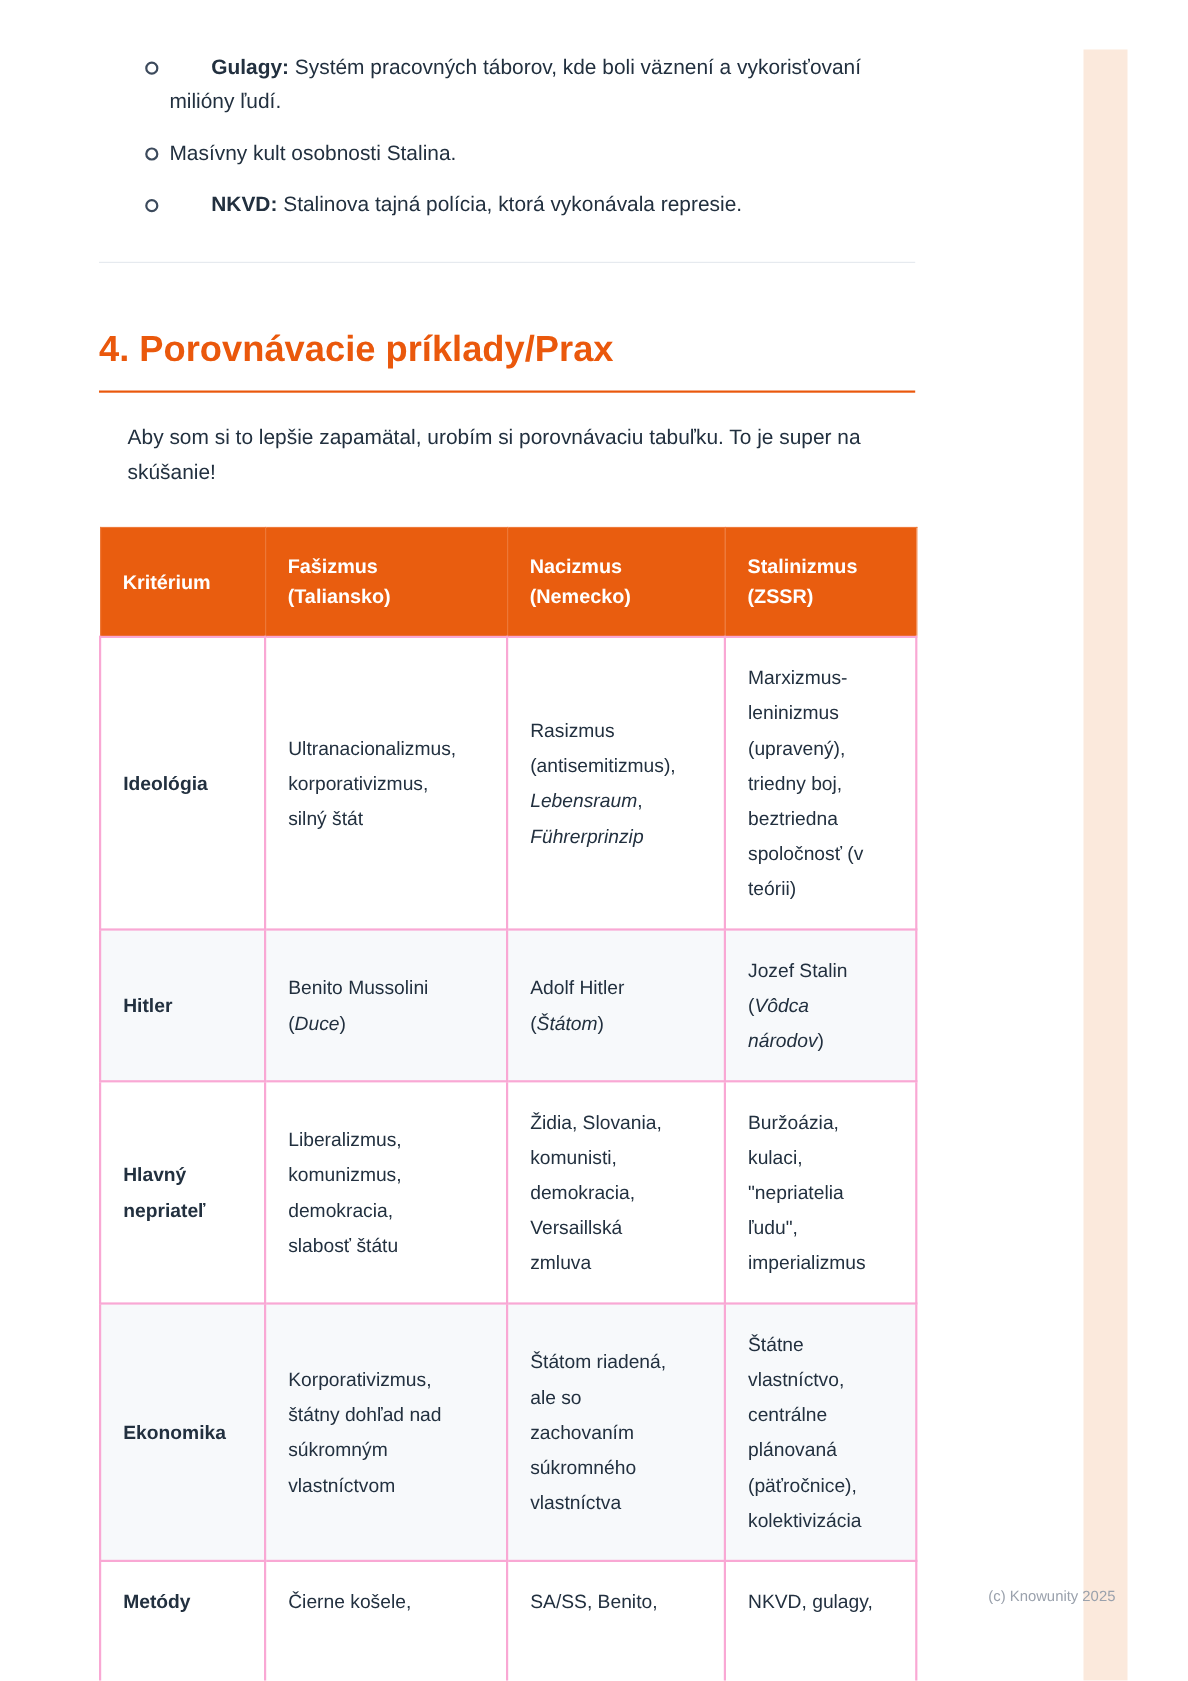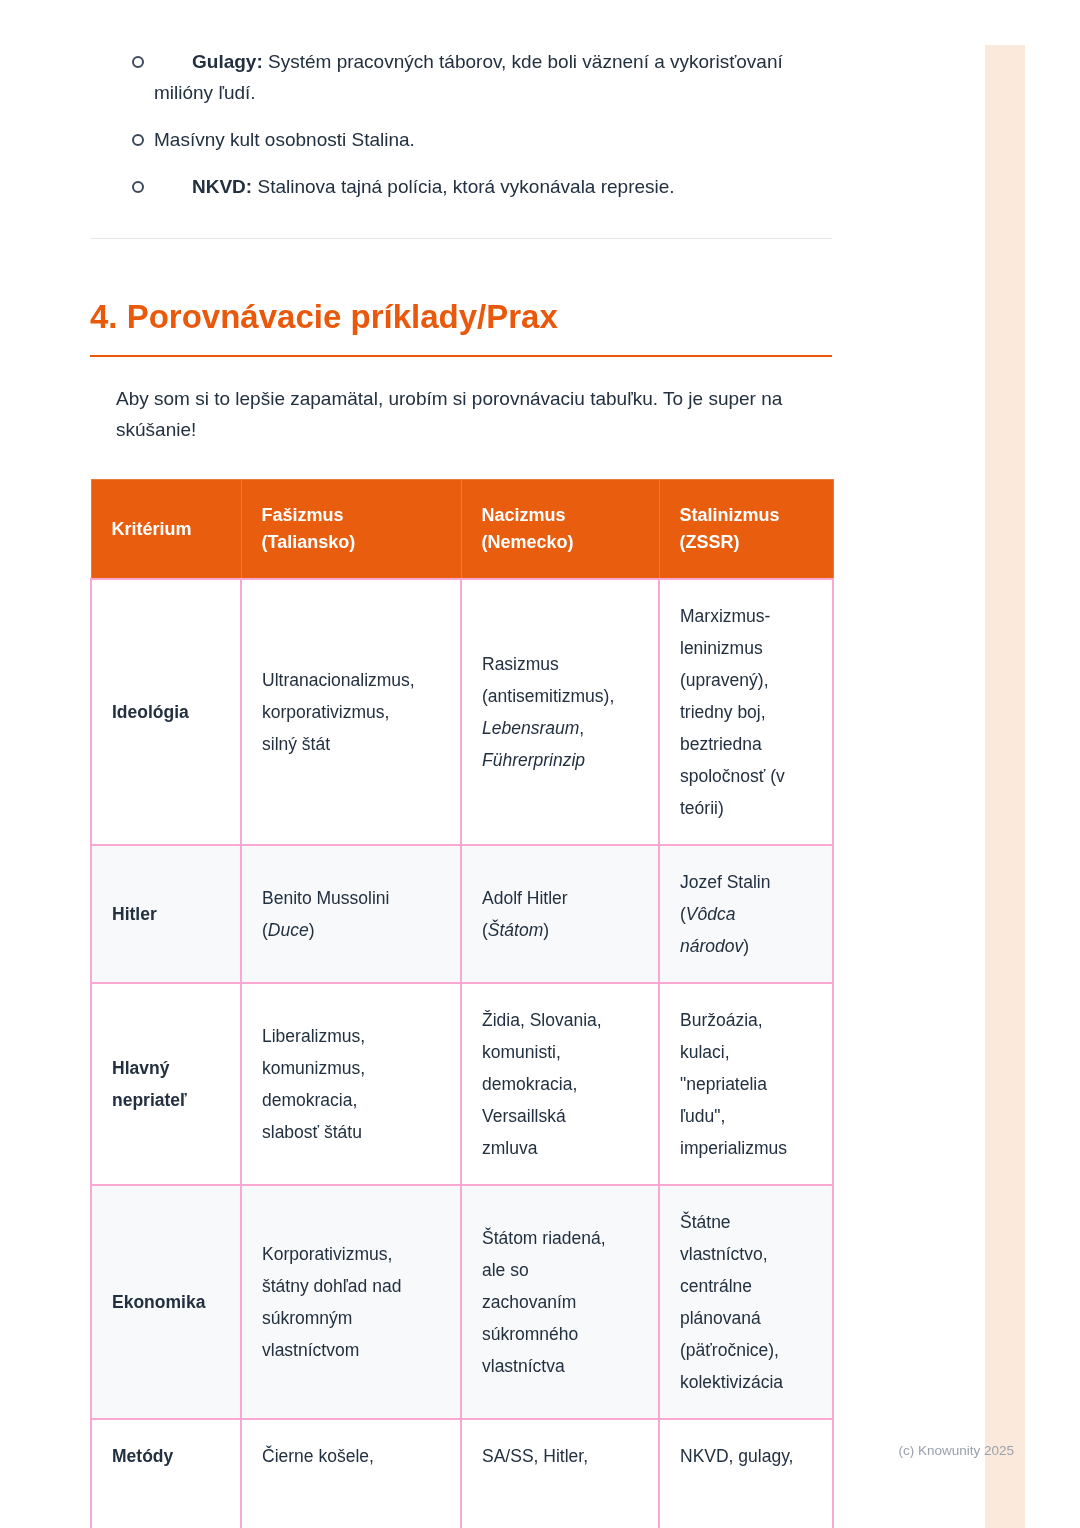--- a/index.html
+++ b/index.html
@@ -213,21 +213,21 @@
             <td><span>Štátne
 vlastníctvo,
 centrálne
 plánovaná
 (päťročnice),
 kolektivizácia</span></td>
           </tr>
           <tr>
             <td class="label">Metódy</td>
             <td><span>Čierne košele,</span></td>
-            <td><span>SA/SS, Hitler,</span></td>
+            <td><span>SA/SS, Benito,</span></td>
             <td><span>NKVD, gulagy,</span></td>
           </tr>
         </tbody>
     </table>
   </div>
 
   <div class="watermark">(c) Knowunity 2025</div>
 </div>
 
 </body></html>

